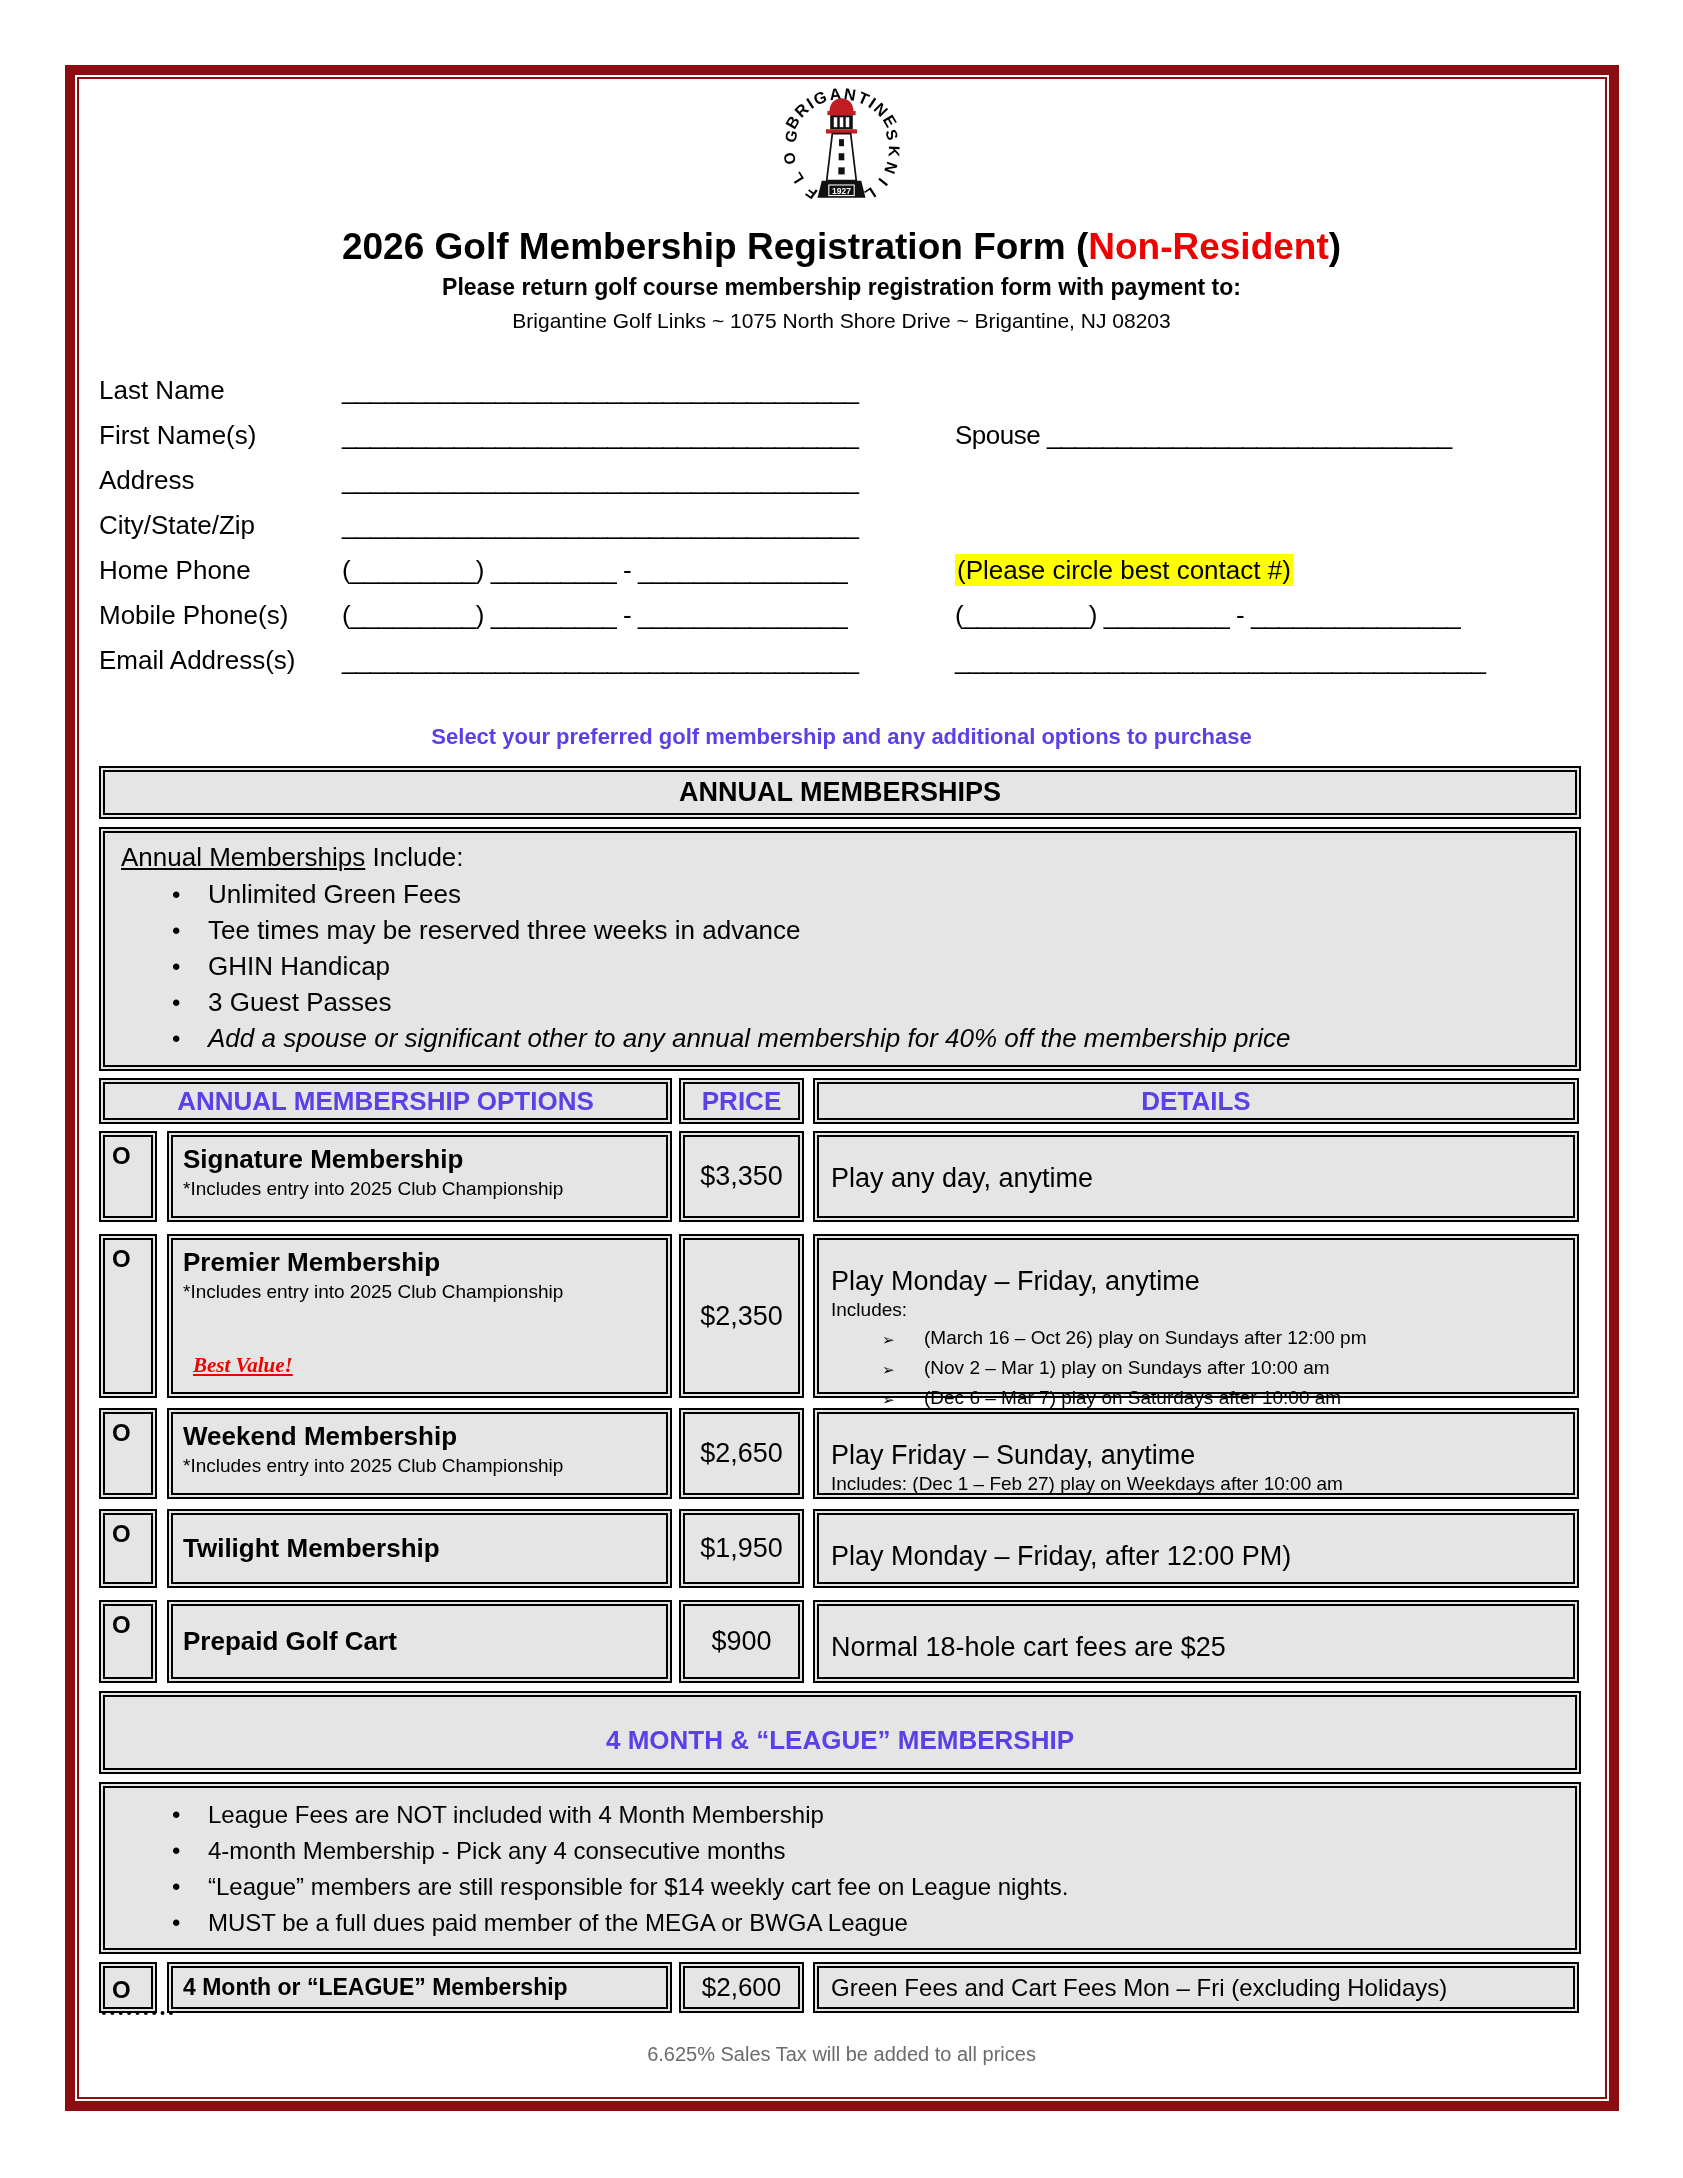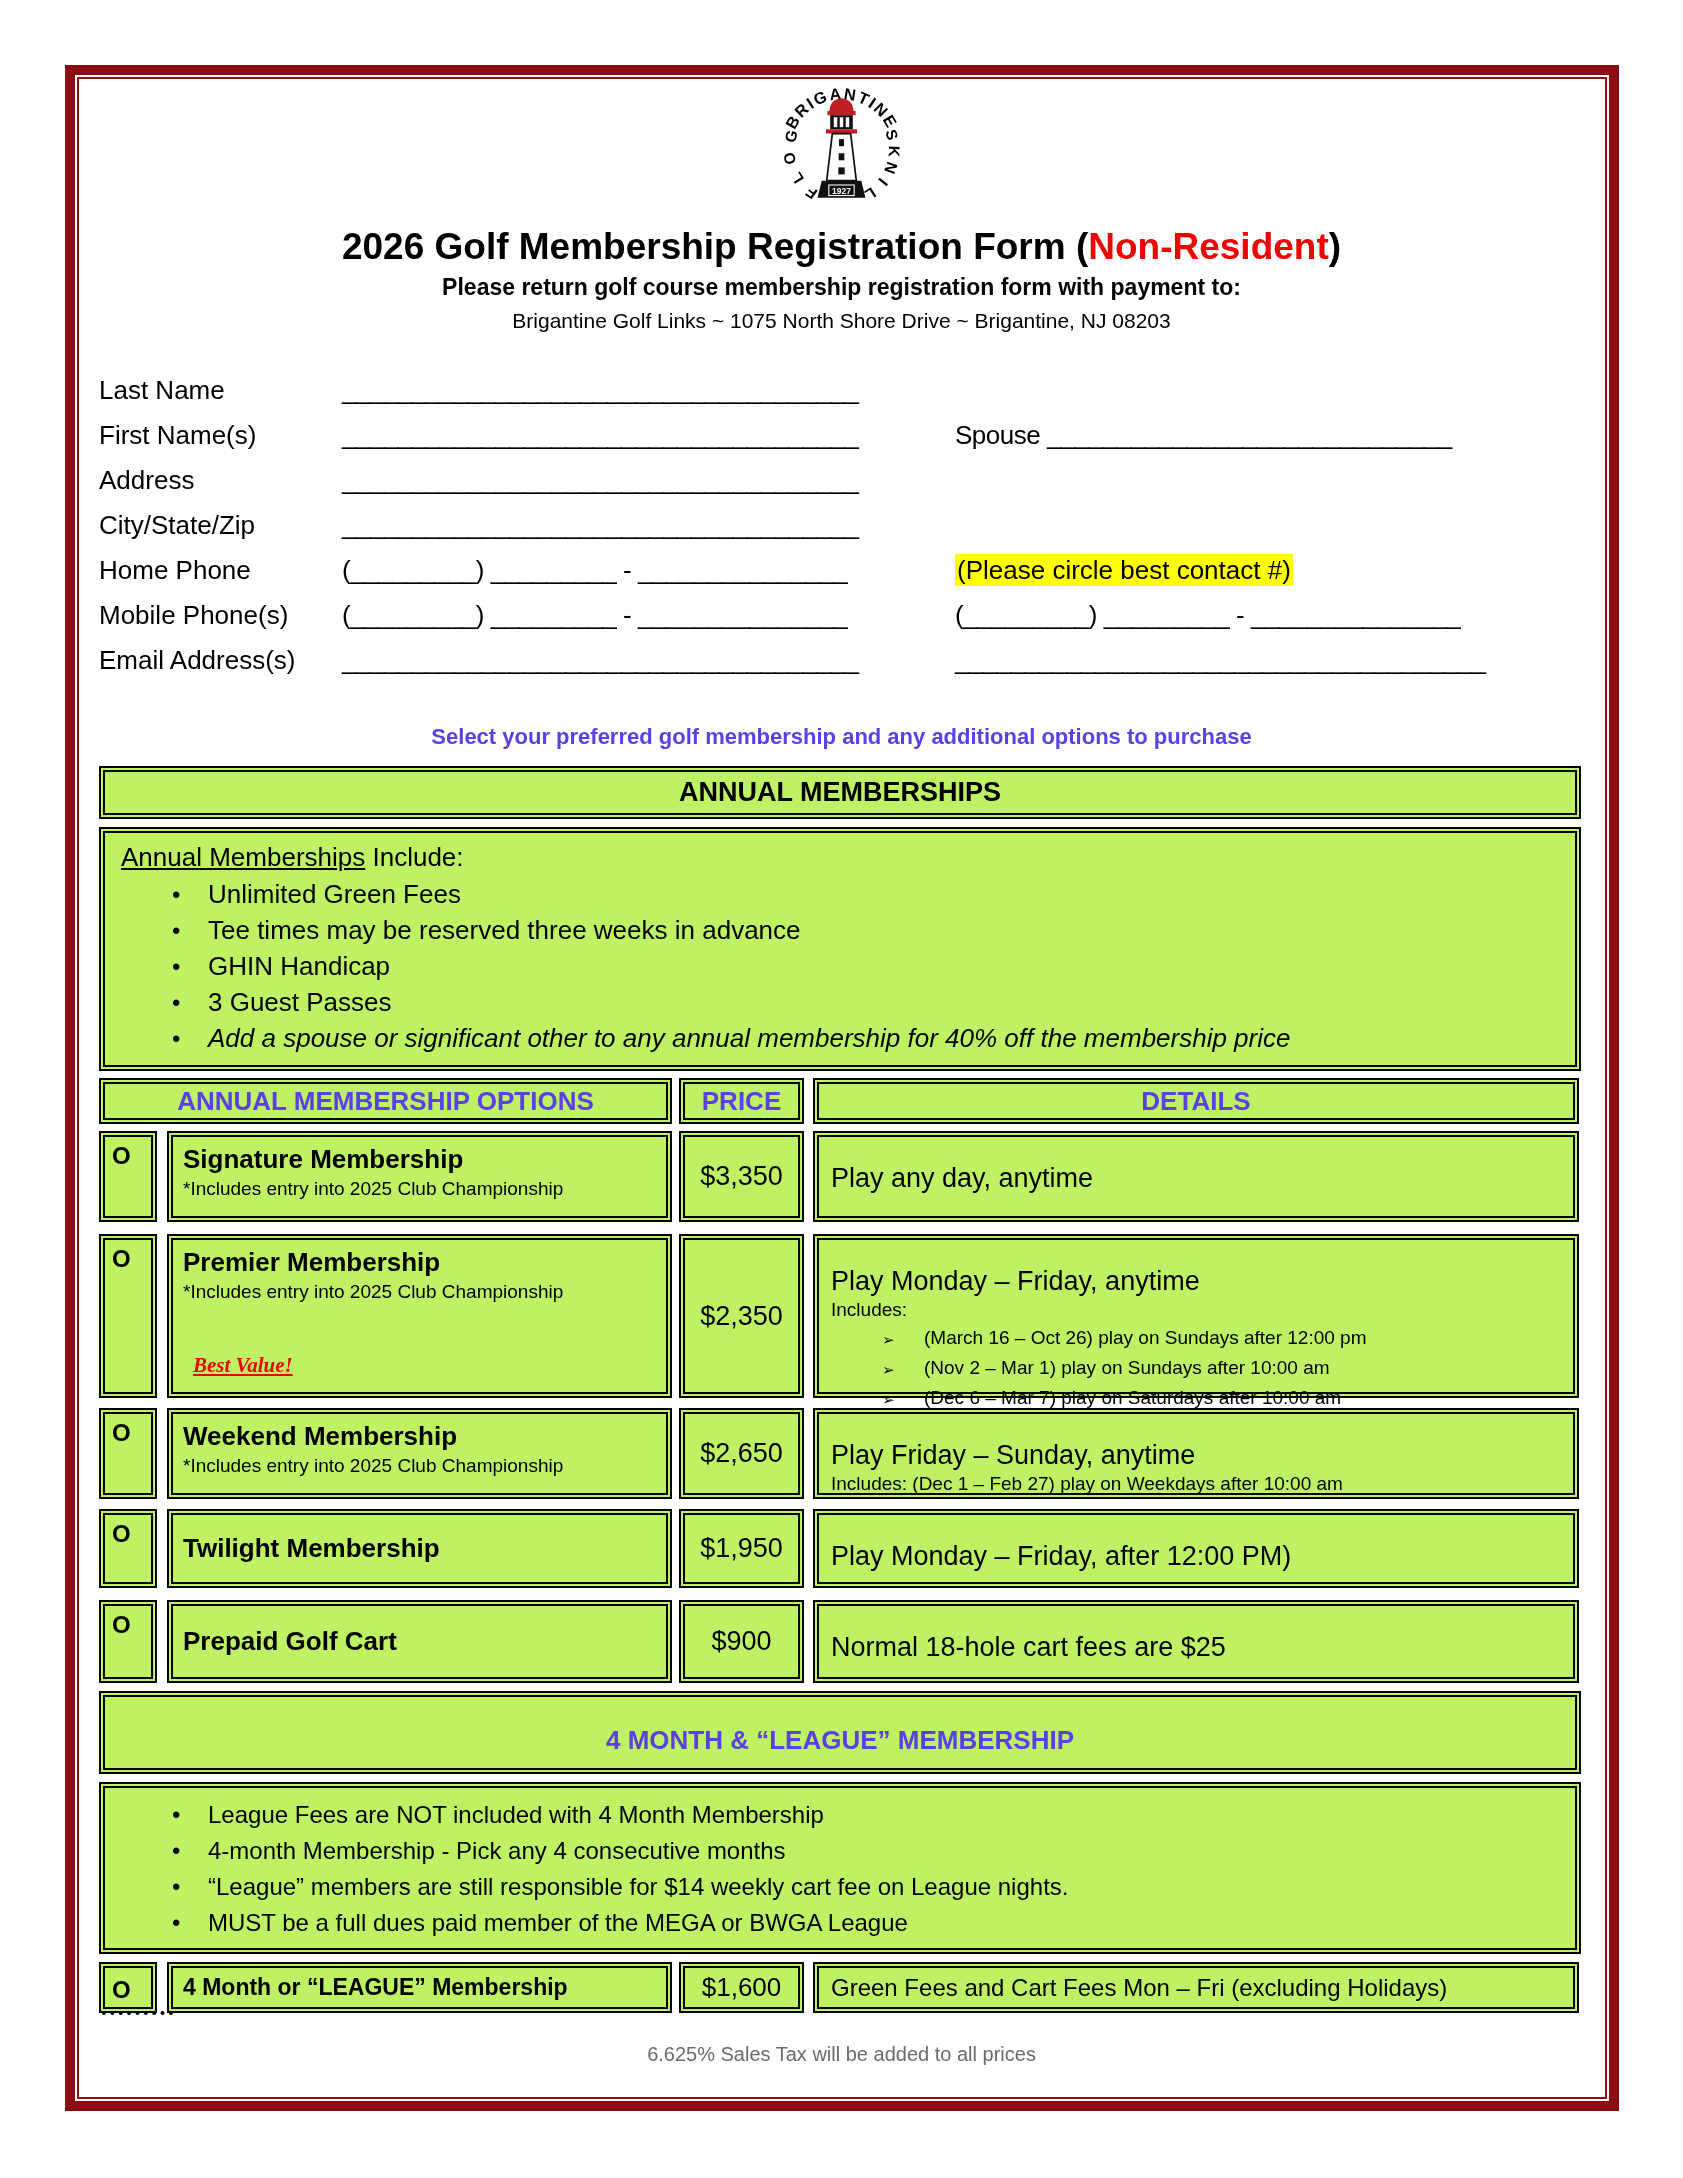--- a/index.html
+++ b/index.html
@@ -34,21 +34,21 @@
   .c-val{width:552px;flex:none;white-space:nowrap;letter-spacing:-0.5px;}
   .c-right{margin-left:61px;flex:1;white-space:nowrap;letter-spacing:-0.5px;}
   .hl-note{background:var(--hl);letter-spacing:0;padding:1px 2px;}
   .blank{letter-spacing:-0.5px;}
 
   
   .instruction{margin-top:34px;text-align:center;color:var(--blue);font-weight:bold;font-size:22px;}
 
   
   .tbl{margin:16px 0 0 99px;width:1482px;}
-  .dbox{border:6px double #000;background:#bef264;}
+  .dbox{border:6px double #000;background:#e5e5e5;}
   .trow{display:flex;}
   .section-title-box{height:53px;display:flex;align-items:center;justify-content:center;margin-top:0;}
   .section-title{font-size:27px;font-weight:bold;}
   .includes-box{margin-top:8px;padding:9px 16px 12px 16px;font-size:26px;}
   .inc-head{margin-bottom:2px;}
   .inc-head .und{text-decoration:underline;}
   .inc-item{display:flex;margin-top:7px;line-height:29px;}
   .inc-marker{width:36px;margin-left:51px;flex:none;font-size:24px;}
   .inc-item.italic .inc-text{font-style:italic;}
 
@@ -308,21 +308,21 @@
         </div>
       <div class="inc-item">
           <span class="inc-marker">•</span>
           <span class="inc-text">MUST be a full dues paid member of the MEGA or BWGA League</span>
         </div>
     </div>
 
     <div class="trow r-league row-cells-stretch">
       <div class="dbox c-opt league-o"><span>O</span><span class="dotted-line"></span></div>
       <div class="dbox c-name vc league-name">4 Month or “LEAGUE” Membership</div>
-      <div class="dbox c-price league-price">$1,600</div>
+      <div class="dbox c-price league-price">$2,600</div>
       <div class="dbox c-det league-det">Green Fees and Cart Fees Mon – Fri (excluding Holidays)</div>
     </div>
 
   </div>
 
   <div class="footer-note">6.625% Sales Tax will be added to all prices</div>
 
 </div>
 
 

